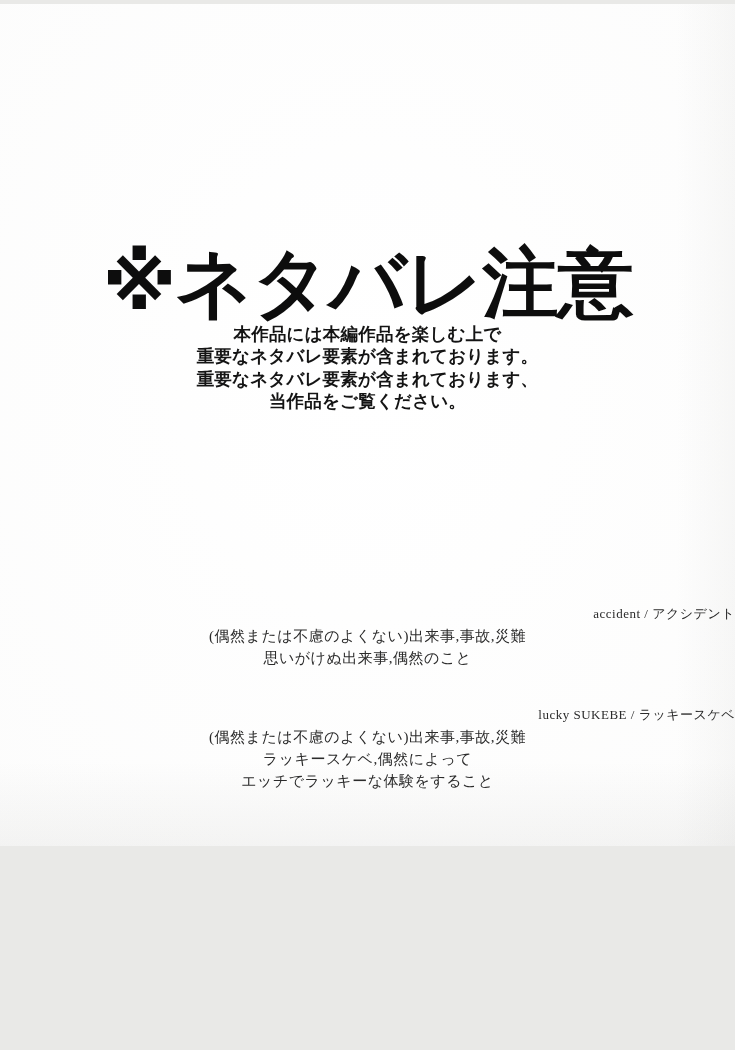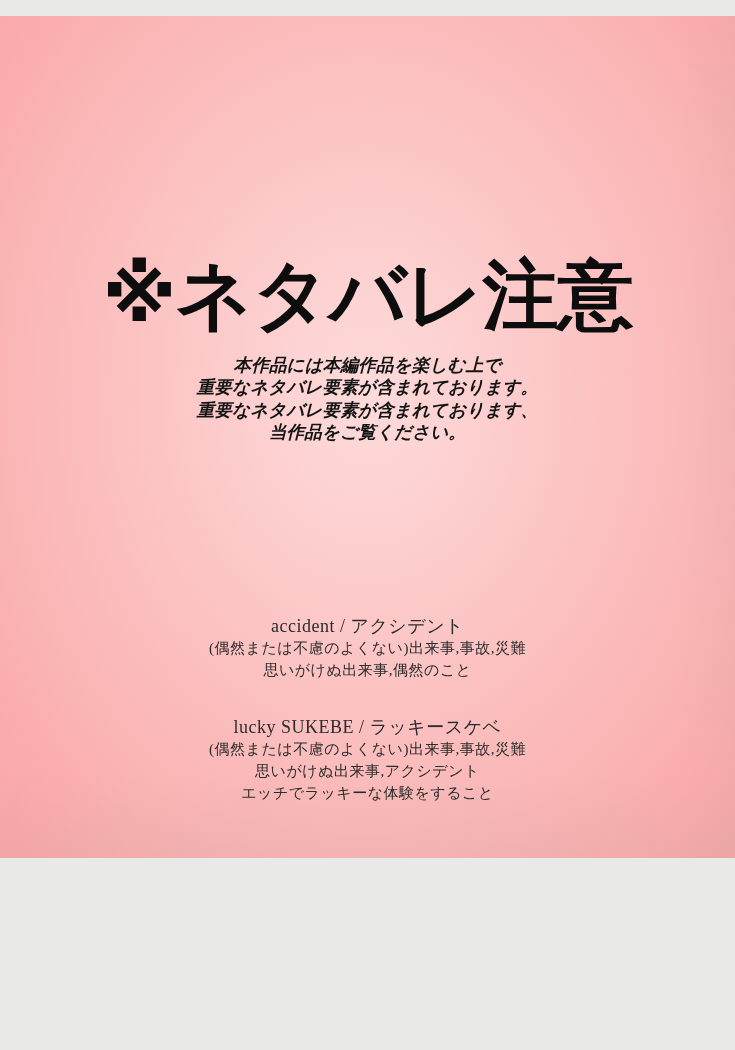--- a/index.html
+++ b/index.html
@@ -4,22 +4,22 @@
 <style>
   html, body {
     margin: 0;
     padding: 0;
     background: #e9e9e7;
   }
   .page {
     position: relative;
     width: 735px;
     height: 842px;
-    margin: 16px auto;
-    background: #fca5a5;
+    margin: 4px auto;
+    background: #ffffff;
     overflow: hidden;
     font-family: "Liberation Sans", "DejaVu Sans", sans-serif;
   }
   
   .paper-texture {
     position: absolute;
     inset: 0;
     pointer-events: none;
     background:
       linear-gradient(to top, rgba(160,160,155,0.10), rgba(160,160,155,0.0) 10%),
@@ -34,26 +34,25 @@
     text-align: center;
     font-size: 76px;
     line-height: 86px;
     font-weight: 900;
     letter-spacing: -1px;
     color: #0d0d0d;
     white-space: nowrap;
   }
   .warning-block {
     position: absolute;
-    top: 338px;
+    top: 319px;
     left: 0;
     right: 0;
     text-align: center;
     color: #141414;
-    font-style: italic;
   }
   .warning-line {
     font-size: 17.5px;
     line-height: 22.3px;
     font-weight: 700;
     letter-spacing: 0.2px;
     white-space: nowrap;
   }
   .definitions-block {
     position: absolute;
@@ -61,24 +60,25 @@
     left: 0;
     right: 0;
     text-align: center;
     font-family: "Liberation Serif", "DejaVu Serif", serif;
     color: #2b2b2b;
   }
   .definition-entry + .definition-entry {
     margin-top: 35px;
   }
   .definition-term {
-    font-size: 18px;
+    font-size: 13px;
     line-height: 22px;
     letter-spacing: 0.5px;
     white-space: nowrap;
+    text-align: right;
   }
   .definition-line {
     font-size: 15px;
     line-height: 22px;
     letter-spacing: 0.5px;
     white-space: nowrap;
   }
   .page-number {
     position: absolute;
     left: -5px;
@@ -109,21 +109,21 @@
 
     <div class="definition-entry">
       <div class="definition-term">accident / アクシデント</div>
       <div class="definition-line">(偶然または不慮のよくない)出来事,事故,災難</div>
       <div class="definition-line">思いがけぬ出来事,偶然のこと</div>
     </div>
 
     <div class="definition-entry">
       <div class="definition-term">lucky SUKEBE / ラッキースケベ</div>
       <div class="definition-line">(偶然または不慮のよくない)出来事,事故,災難</div>
-      <div class="definition-line">思いがけぬ出来事,アクシデント</div>
+      <div class="definition-line">ラッキースケベ,偶然によって</div>
       <div class="definition-line">エッチでラッキーな体験をすること</div>
     </div>
 
   </div>
 
   <div class="page-number">2</div>
 
 </div>
 
 </body></html>

